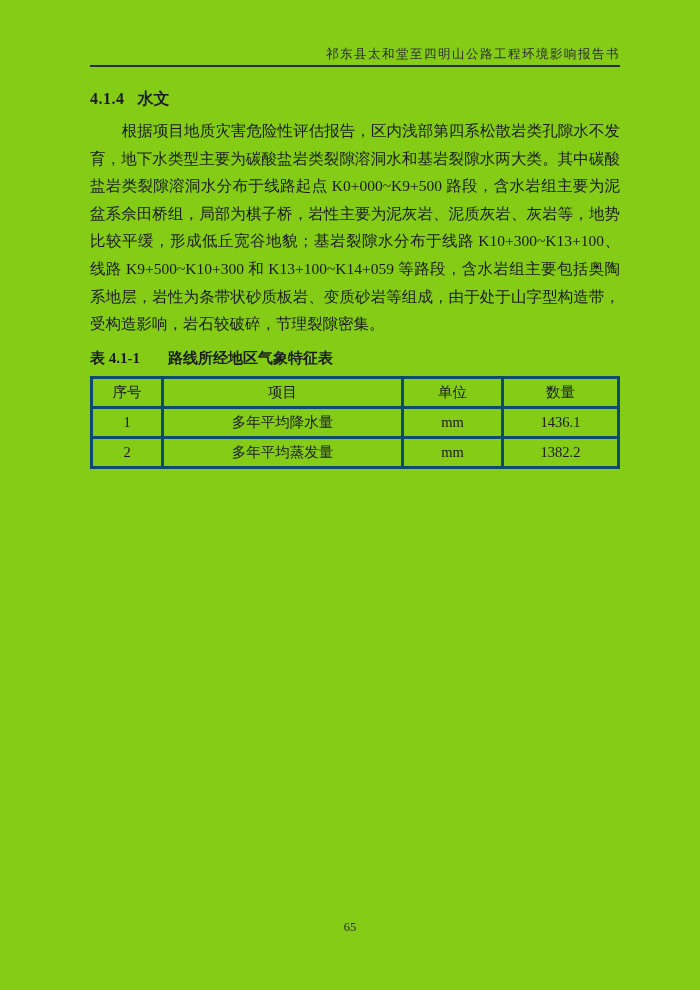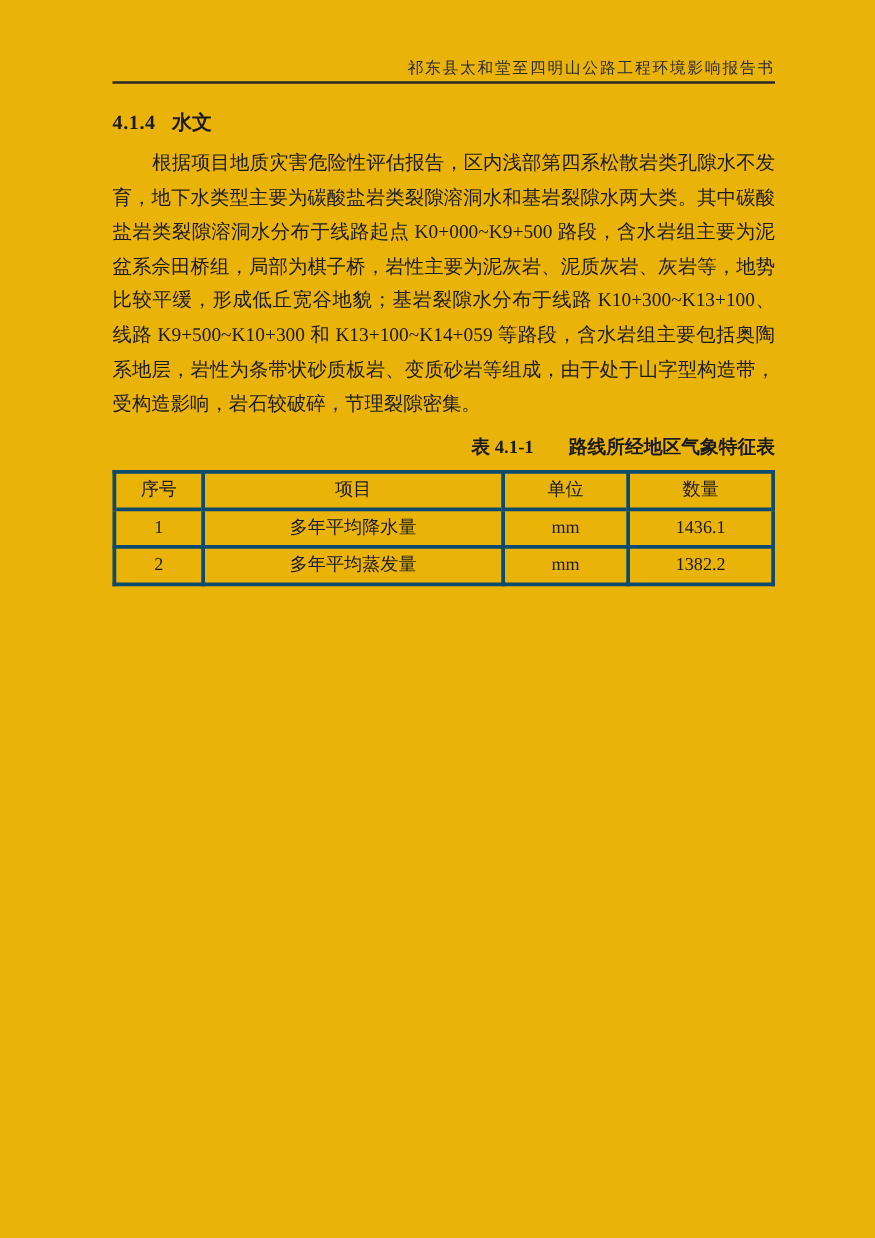--- a/index.html
+++ b/index.html
@@ -10,21 +10,21 @@
   body {
     width: 700px;
     height: 990px;
     font-family: "Liberation Serif", "DejaVu Serif", serif;
     color: #1a1a1a;
   }
   .page {
     position: relative;
     width: 700px;
     height: 990px;
-    background: #eab308;
+    background: #84cc16;
     overflow: hidden;
   }
   .header-title {
     position: absolute;
     top: 46px;
     left: 90px;
     width: 530px;
     text-align: right;
     font-size: 12.5px;
     letter-spacing: 1.5px;
@@ -60,21 +60,21 @@
   .para {
     margin: 0;
     font-size: 15.5px;
     line-height: 27.6px;
     text-align: justify;
     text-indent: 2.05em;
     word-break: break-all;
   }
   .table-caption {
     margin: 8px 0 6px 0;
-    text-align: right;
+    text-align: left;
     font-size: 15px;
     font-weight: bold;
     line-height: 24px;
   }
   .table-caption .cap-label {
     margin-right: 28px;
   }
   table.weather {
     width: 100%;
     border-collapse: collapse;
@@ -155,14 +155,15 @@
             <td>2</td>
             <td>多年平均蒸发量</td>
             <td>mm</td>
             <td>1382.2</td>
           </tr>
         </tbody>
     </table>
 
   </div>
 
+  <div class="page-number">65</div>
 
 </div>
 
 </body></html>

